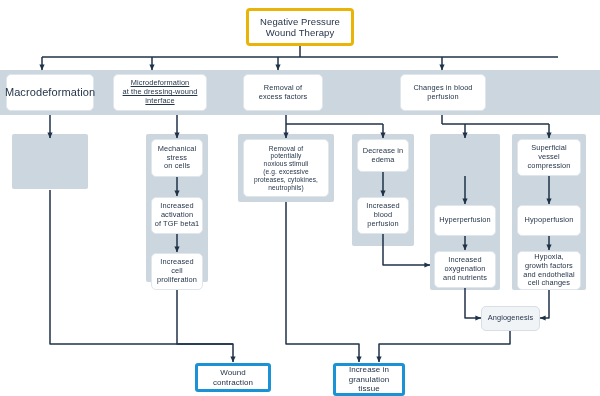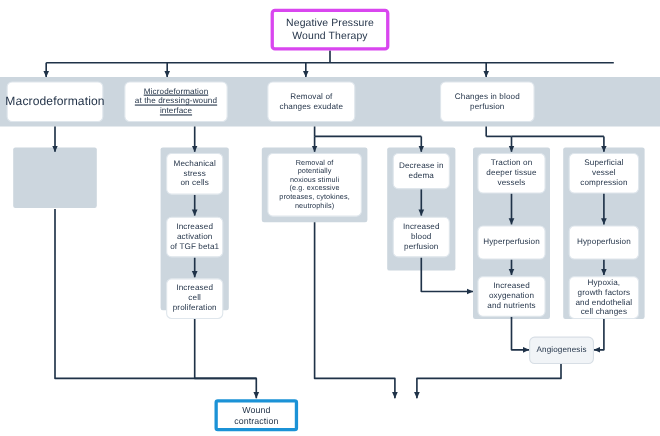--- a/index.html
+++ b/index.html
@@ -22,21 +22,21 @@
     color:#25354a;
     display:flex;align-items:center;justify-content:center;
     text-align:center;
     line-height:1.18;
     box-sizing:border-box;
     letter-spacing:0.1px;
   }
   .node span{display:block;padding:0 2px;}
 
   .n-top{
-    border:3px solid #d946ef;
+    border:3px solid #eab308;
     border-radius:4px;
     background:#fff;
     font-size:9.5px;
     color:#25354a;
   }
   .n-out{
     border:3px solid #1b92d6;
     border-radius:3px;
     background:#fff;
     font-size:8px;
@@ -129,21 +129,21 @@
   </div>
 
   <div class="node n-l2" style="left:113px;top:74px;width:94px;height:37px;text-decoration:underline;">
     <span style="white-space:pre-line;">Microdeformation
 at the dressing-wound
 interface</span>
   </div>
 
   <div class="node n-l2" style="left:243px;top:74px;width:80px;height:37px;">
     <span style="white-space:pre-line;">Removal of
-changes exudate</span>
+excess factors</span>
   </div>
 
   <div class="node n-l2" style="left:400px;top:74px;width:86px;height:37px;">
     <span style="white-space:pre-line;">Changes in blood
 perfusion</span>
   </div>
 
 
   <div class="node n-l3" style="left:151px;top:139px;width:52px;height:38px;">
     <span style="white-space:pre-line;">Mechanical
@@ -173,25 +173,20 @@
   <div class="node n-l3" style="left:357px;top:139px;width:52px;height:33px;">
     <span style="white-space:pre-line;">Decrease in
 edema</span>
   </div>
   <div class="node n-l3" style="left:357px;top:197px;width:52px;height:37px;">
     <span style="white-space:pre-line;">Increased
 blood
 perfusion</span>
   </div>
 
-  <div class="node n-l3" style="left:434px;top:139px;width:62px;height:37px;">
-    <span style="white-space:pre-line;">Traction on
-deeper tissue
-vessels</span>
-  </div>
   <div class="node n-l3" style="left:434px;top:205px;width:62px;height:31px;">
     <span style="white-space:pre-line;">Hyperperfusion</span>
   </div>
   <div class="node n-l3" style="left:434px;top:251px;width:62px;height:37px;">
     <span style="white-space:pre-line;">Increased
 oxygenation
 and nutrients</span>
   </div>
 
   <div class="node n-l3" style="left:517px;top:139px;width:64px;height:37px;">
@@ -211,14 +206,19 @@
 
   <div class="node n-angio" style="left:481px;top:306px;width:59px;height:25px;background:#f1f4f7;">
     <span>Angiogenesis</span>
   </div>
 
   <div class="node n-out" style="left:195px;top:363px;width:76px;height:29px;">
     <span style="white-space:pre-line;">Wound
 contraction</span>
   </div>
 
+  <div class="node n-out" style="left:333px;top:363px;width:72px;height:33px;">
+    <span style="white-space:pre-line;">Increase in
+granulation
+tissue</span>
+  </div>
 
 </div>
 
 </body></html>

